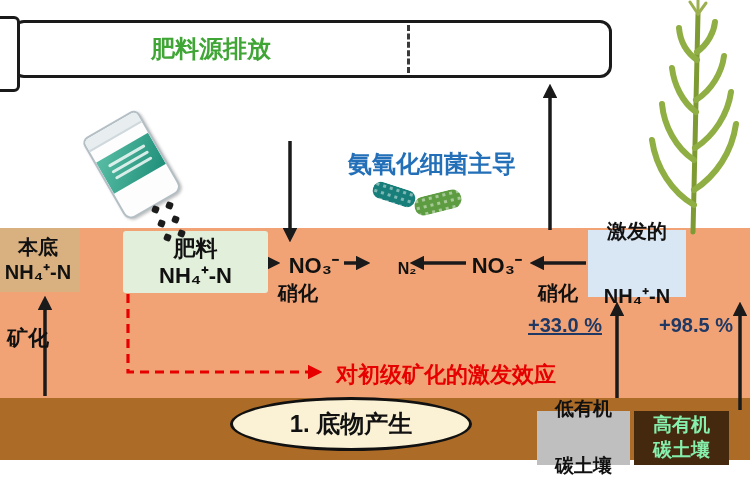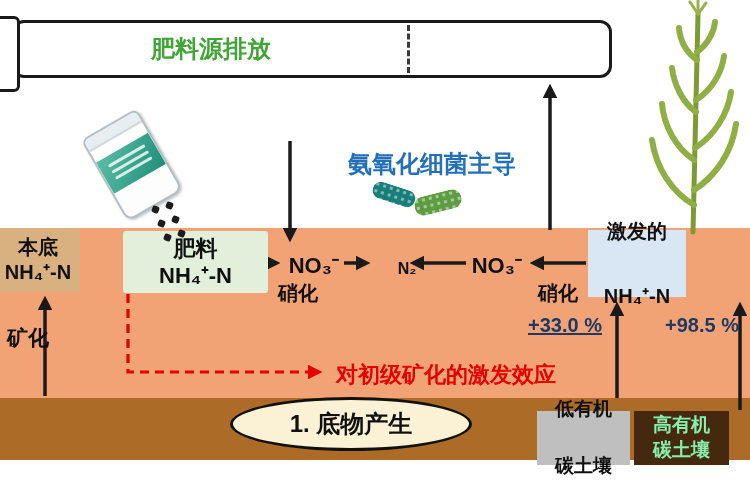--- a/index.html
+++ b/index.html
@@ -35,21 +35,21 @@
   .soil-low{left:537px;top:411px;width:93px;height:54px;background:var(--grey-box,#bfbfbf);color:#111;gap:32px;}
   .soil-high{left:634px;top:411px;width:95px;height:54px;background:var(--dark-brown,#44290e);color:#86efac;}
   
   .txt{position:absolute;font-weight:bold;text-align:center;z-index:6;}
   .t-no3l{left:281px;top:249px;width:66px;font-size:22px;}
   .t-n2{left:370px;top:260px;width:40px;font-size:16px;margin-left:17px;}
   .t-no3r{left:464px;top:249px;width:66px;font-size:22px;}
   .t-nitl{left:266px;top:280px;width:64px;font-size:20px;}
   .t-nitr{left:526px;top:280px;width:64px;font-size:20px;}
   .t-pctlow{left:523px;top:314px;width:84px;font-size:20px;color:var(--navy,#1f3864);text-decoration:underline;}
-  .t-pcthigh{left:653px;top:314px;width:86px;font-size:20px;color:var(--navy,#1f3864);text-align:right;}
+  .t-pcthigh{left:653px;top:314px;width:86px;font-size:20px;color:var(--navy,#1f3864);}
   .t-mineral{left:0px;top:324px;width:56px;font-size:21px;text-align:center;}
   .t-priming{left:336px;top:360px;width:290px;font-size:22px;color:var(--red,#e60000);text-align:left;}
   .t-bacteria{left:332px;top:148px;width:200px;font-size:24px;color:var(--blue,#2470b8);}
   
   .pill{position:absolute;border-radius:10px;z-index:6;
         background-image:radial-gradient(rgba(255,255,255,.45) 1.5px,transparent 1.7px);background-size:7px 7px;}
   .pill-a{left:372px;top:186px;width:44px;height:17px;background-color:#177e7a;transform:rotate(18deg);}
   .pill-b{left:414px;top:193px;width:48px;height:19px;background-color:#5e9c41;transform:rotate(-14deg);}
   
   .bag{position:absolute;left:100px;top:118px;width:64px;height:94px;background:#fdfdfd;

